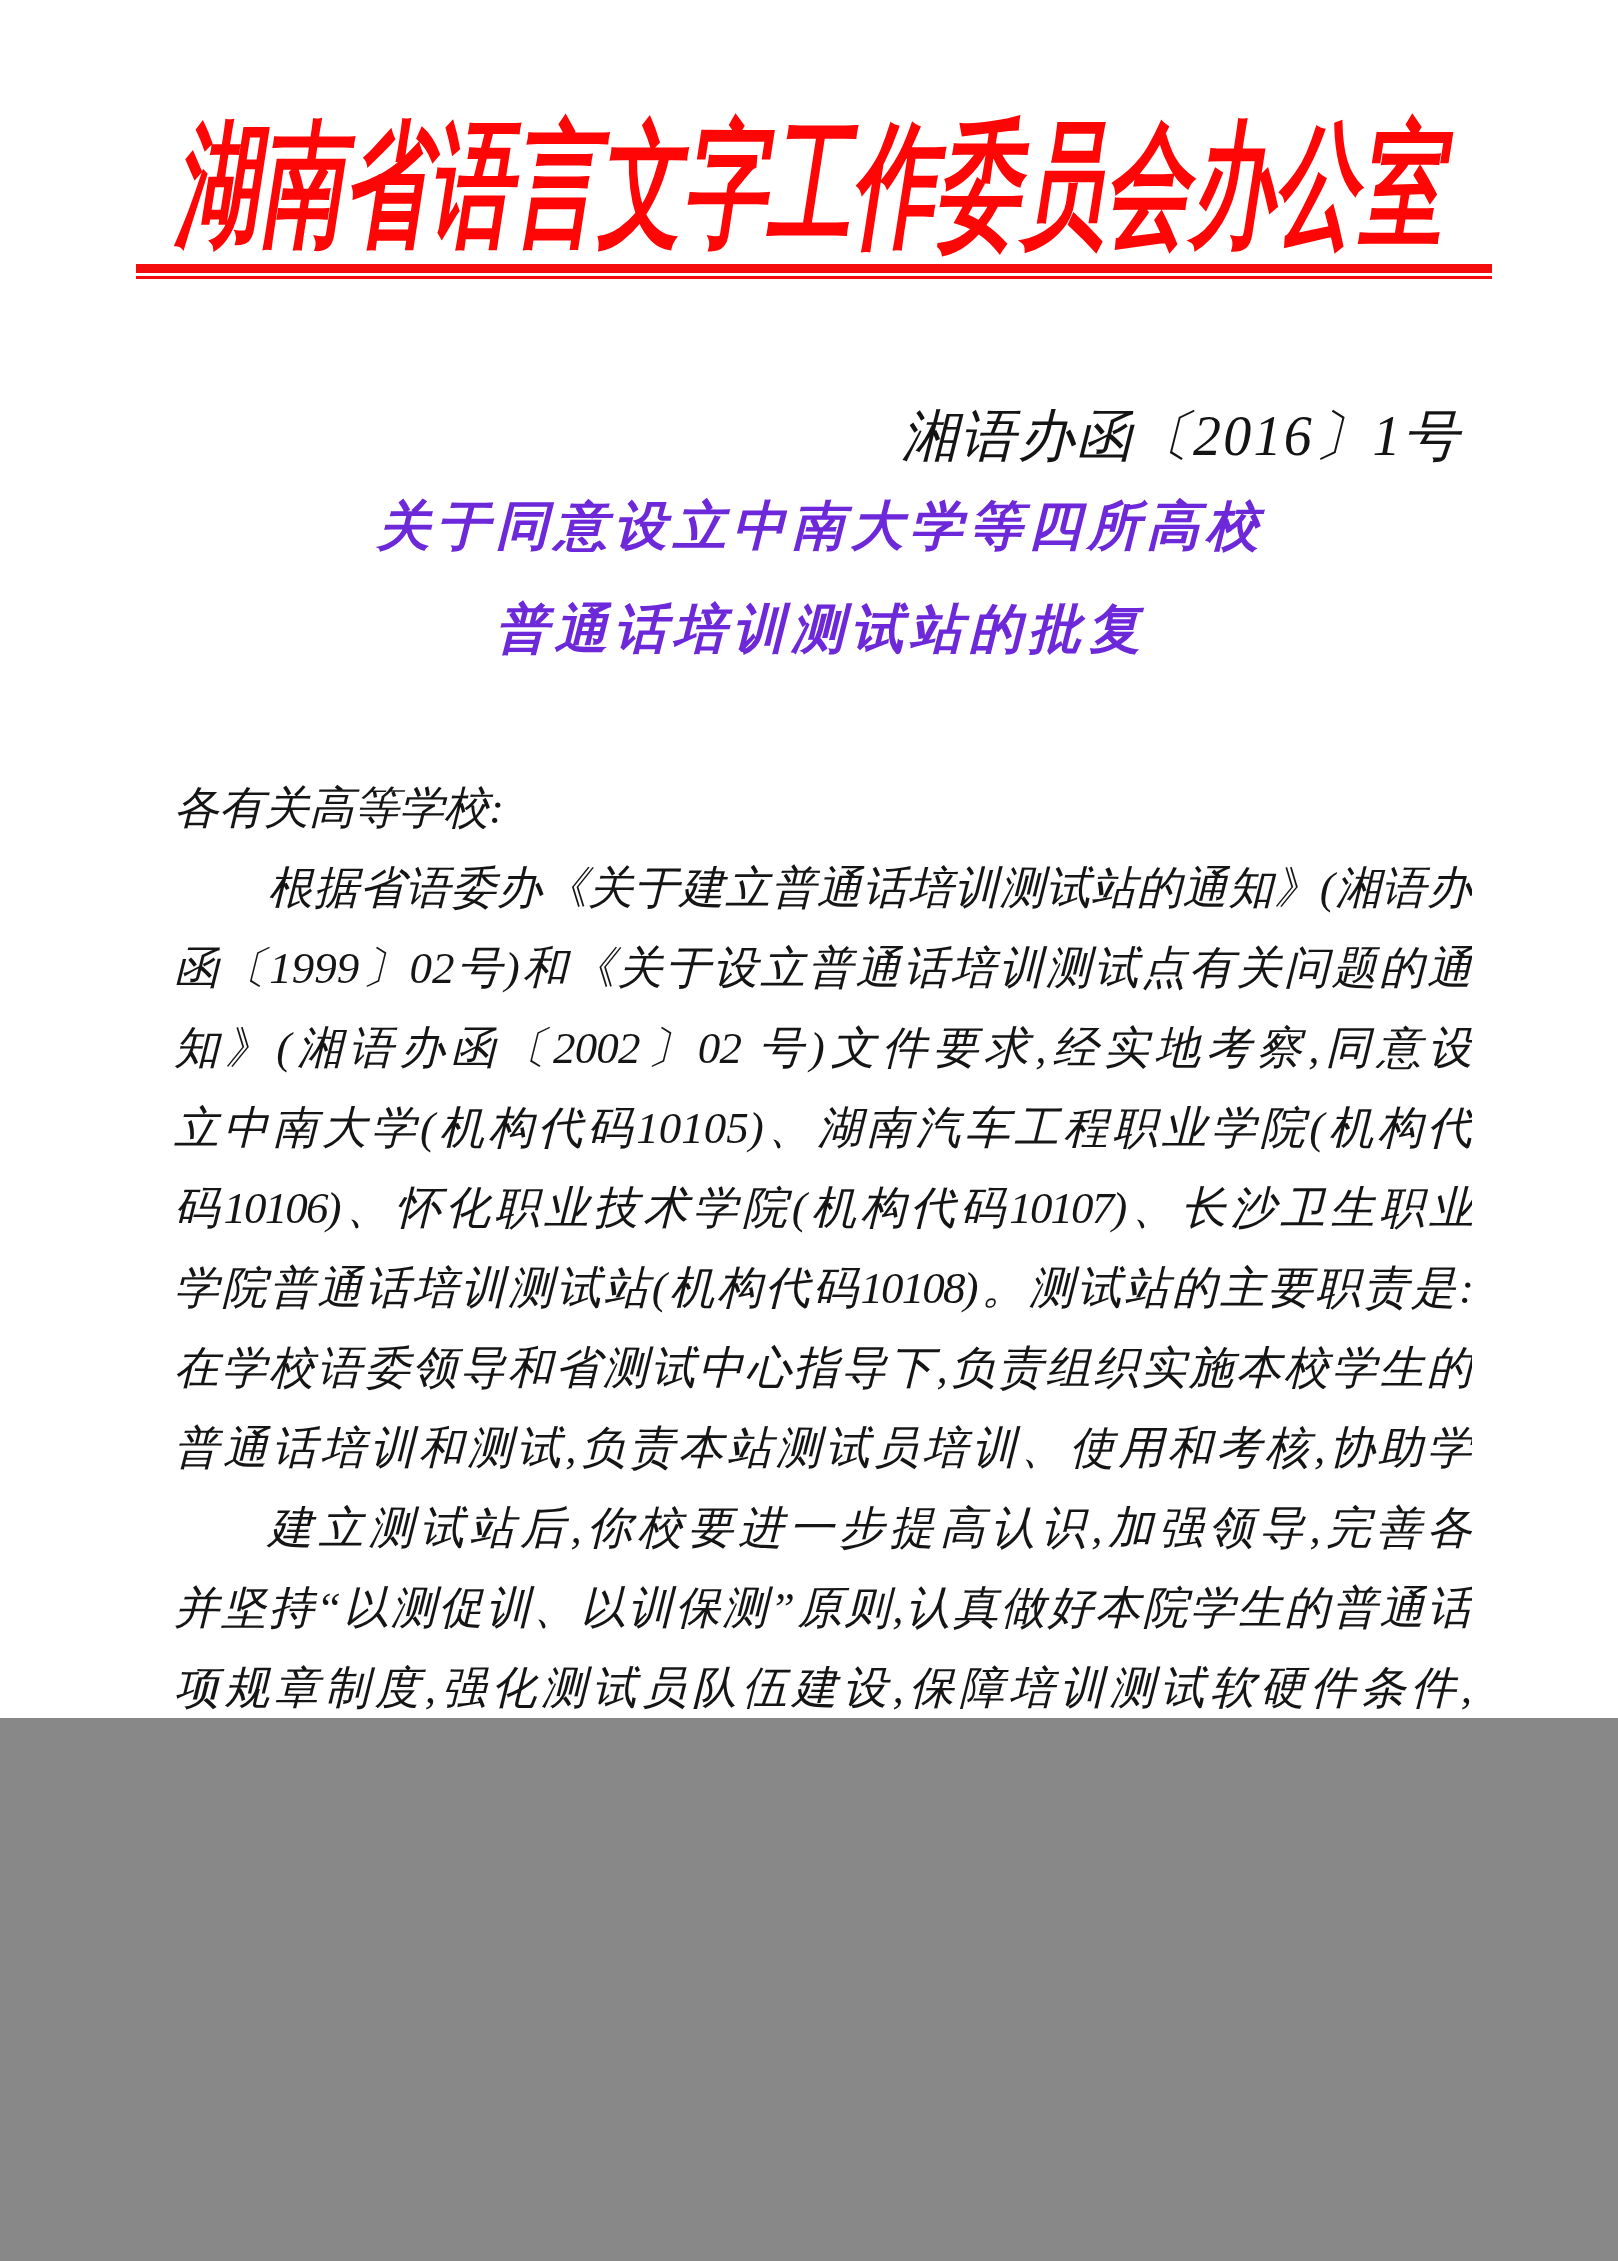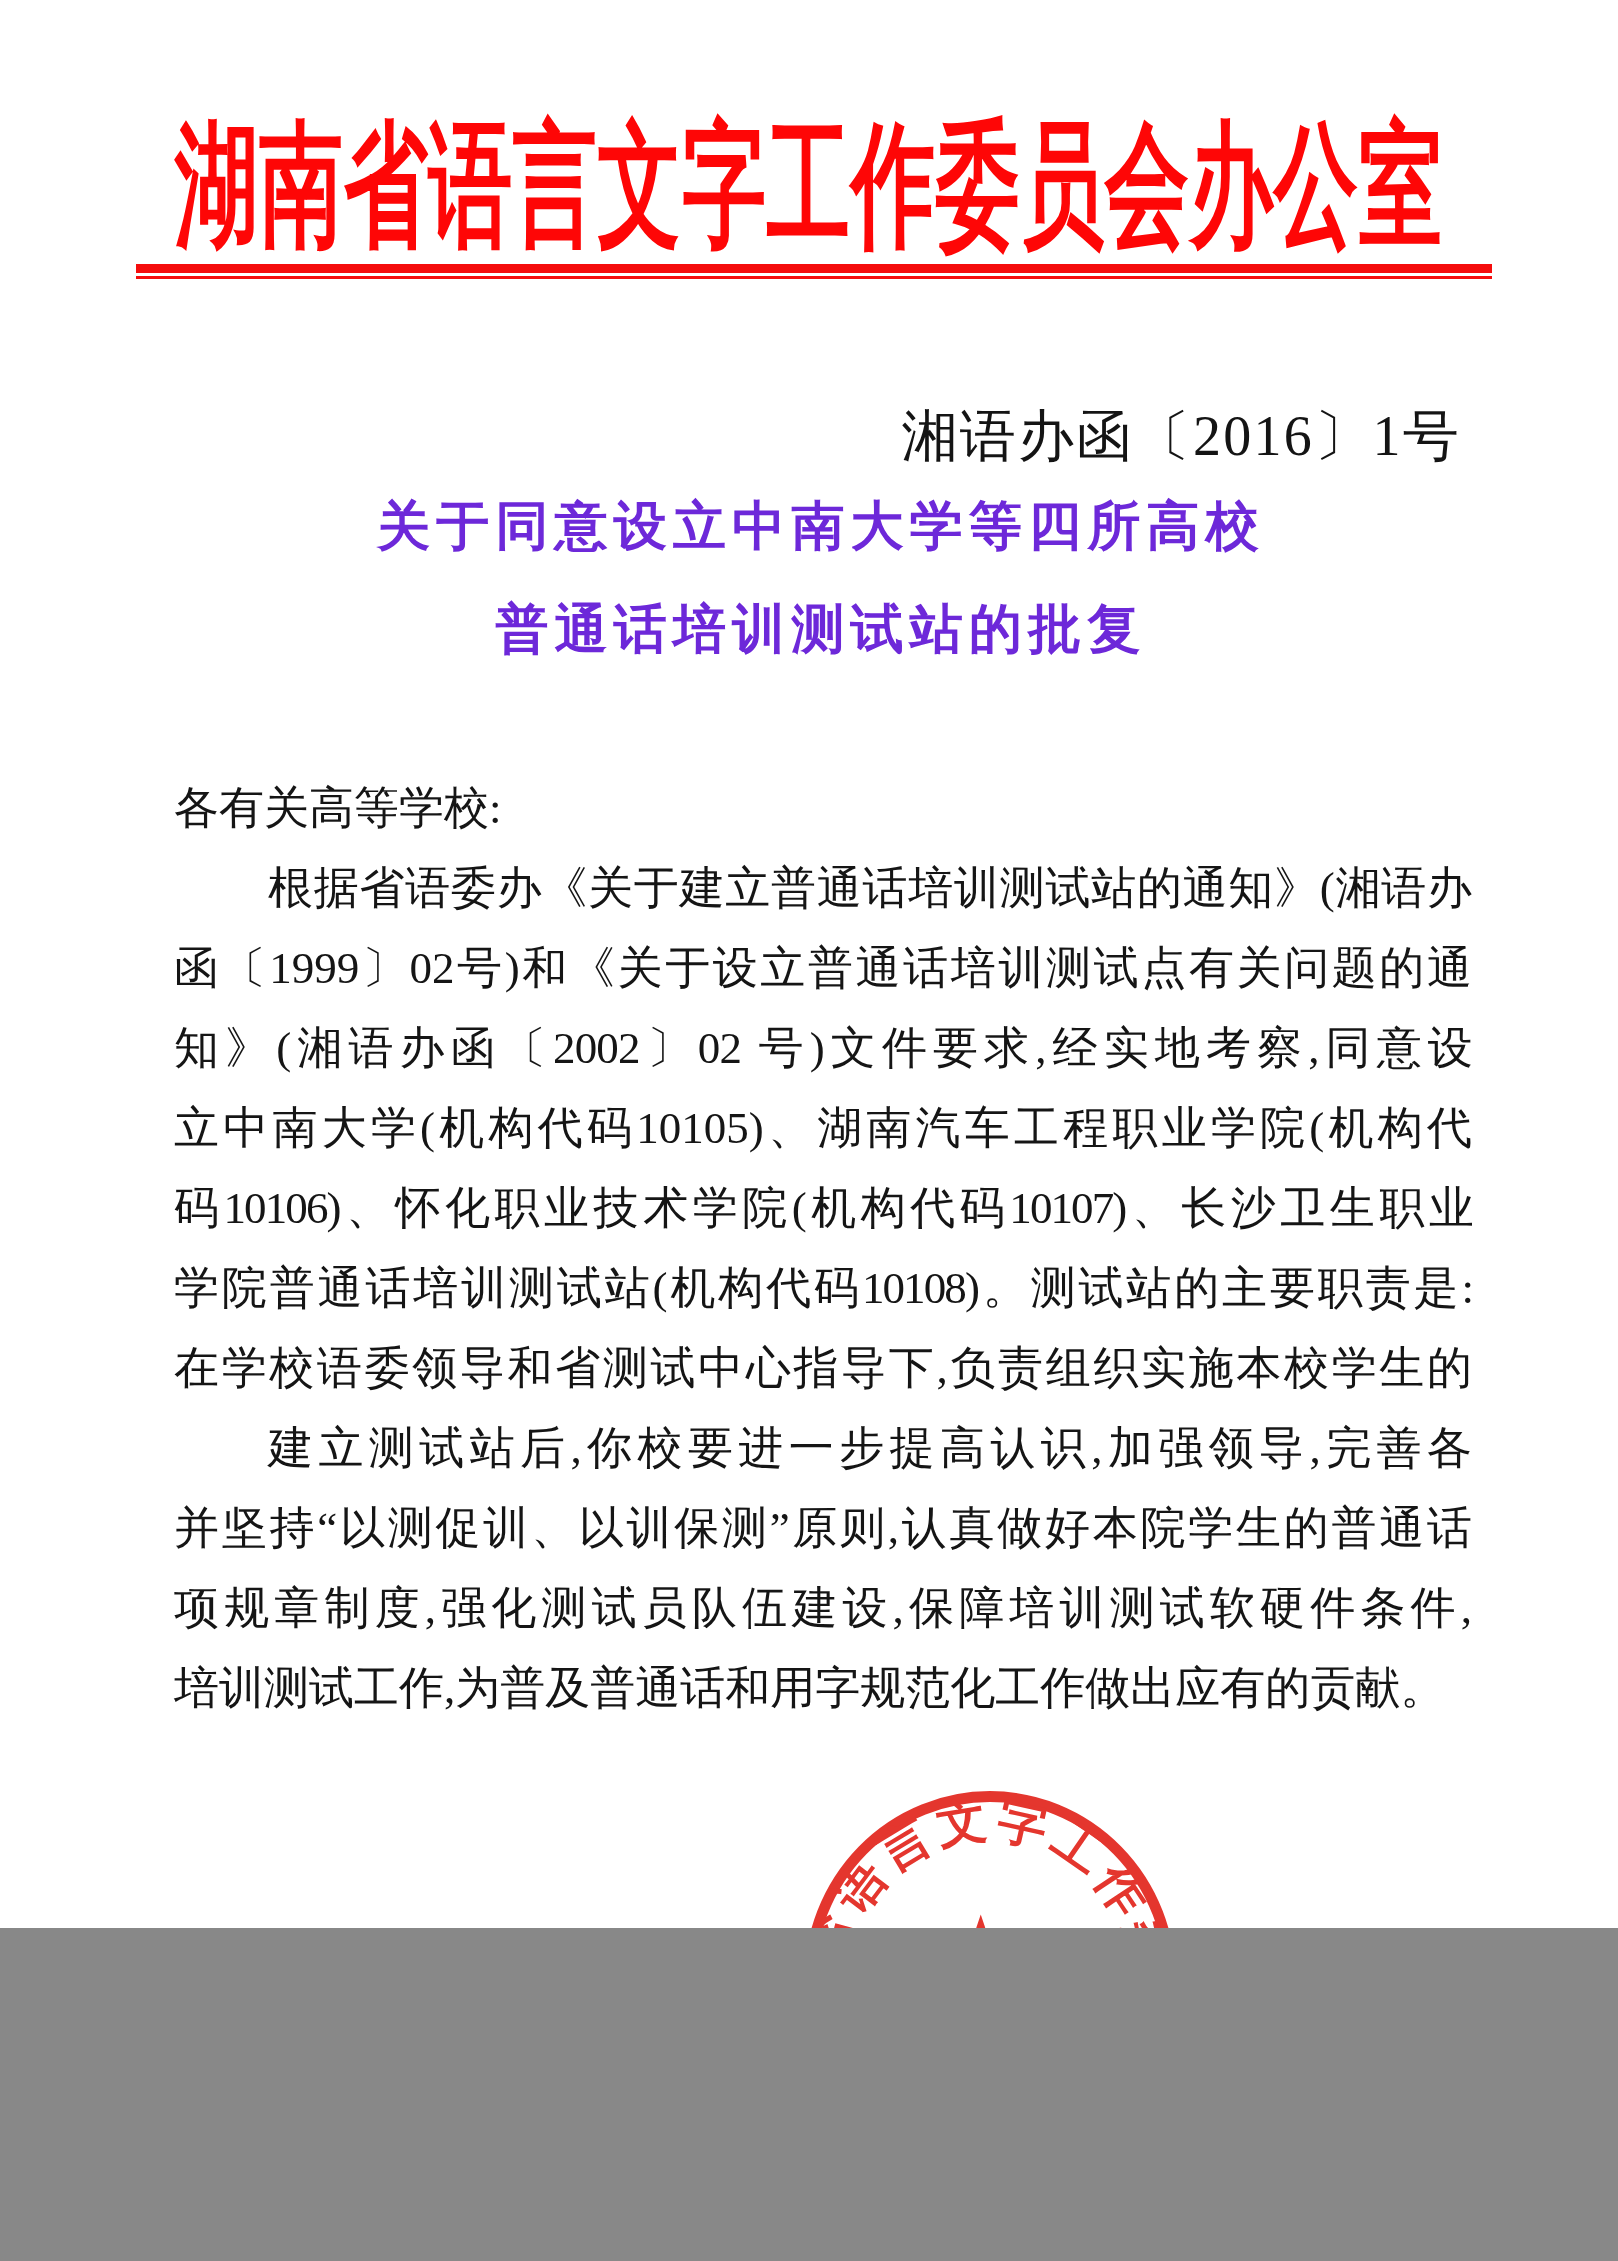--- a/index.html
+++ b/index.html
@@ -1,22 +1,23 @@
 <!DOCTYPE html>
 <html style="font-size:12.3px"><head>
 <meta charset="utf-8">
 <style>
   html,body{margin:0;padding:0;background:#888;}
   .page{
     position:relative;
-    width:1618px;height:1928px;
+    width:1618px;height:1718px;
     background:#ffffff;
     overflow:hidden;
     font-family:"Liberation Serif","DejaVu Serif",serif;
     color:#141414;
+    font-style:italic;
   }
   
   .org-name{
     position:absolute;
     top:109px;left:50%;
     transform:translateX(-50%) scaleX(0.615);
     transform-origin:center;
     white-space:nowrap;
     font-size:136px;
     line-height:154px;
@@ -113,20 +114,21 @@
 
   <div class="body-text">
     <div class="body-line">各有关高等学校:</div>
     <div class="body-line indent fill">根据省语委办《关于建立普通话培训测试站的通知》(湘语办</div>
     <div class="body-line fill">函〔1999〕02号)和《关于设立普通话培训测试点有关问题的通</div>
     <div class="body-line fill tight1">知》(湘语办函〔2002〕02 号)文件要求,经实地考察,同意设</div>
     <div class="body-line fill">立中南大学(机构代码10105)、湖南汽车工程职业学院(机构代</div>
     <div class="body-line fill tight2">码10106)、怀化职业技术学院(机构代码10107)、长沙卫生职业</div>
     <div class="body-line fill tight2">学院普通话培训测试站(机构代码10108)。测试站的主要职责是:</div>
     <div class="body-line fill">在学校语委领导和省测试中心指导下,负责组织实施本校学生的</div>
+    <div class="body-line fill">普通话培训和测试,负责本站测试员培训、使用和考核,协助学</div>
     <div class="body-line indent fill">建立测试站后,你校要进一步提高认识,加强领导,完善各</div>
     <div class="body-line fill">并坚持“以测促训、以训保测”原则,认真做好本院学生的普通话</div>
     <div class="body-line fill">项规章制度,强化测试员队伍建设,保障培训测试软硬件条件,</div>
     <div class="body-line">培训测试工作,为普及普通话和用字规范化工作做出应有的贡献。</div>
   </div>
 
   <div class="signature-org">湖南省语言文字工作委员会办公室</div>
   <div class="signature-date">2016 年 10 月 9 日</div>
 
   <svg class="seal" viewBox="0 0 506 502" xmlns="http://www.w3.org/2000/svg">

